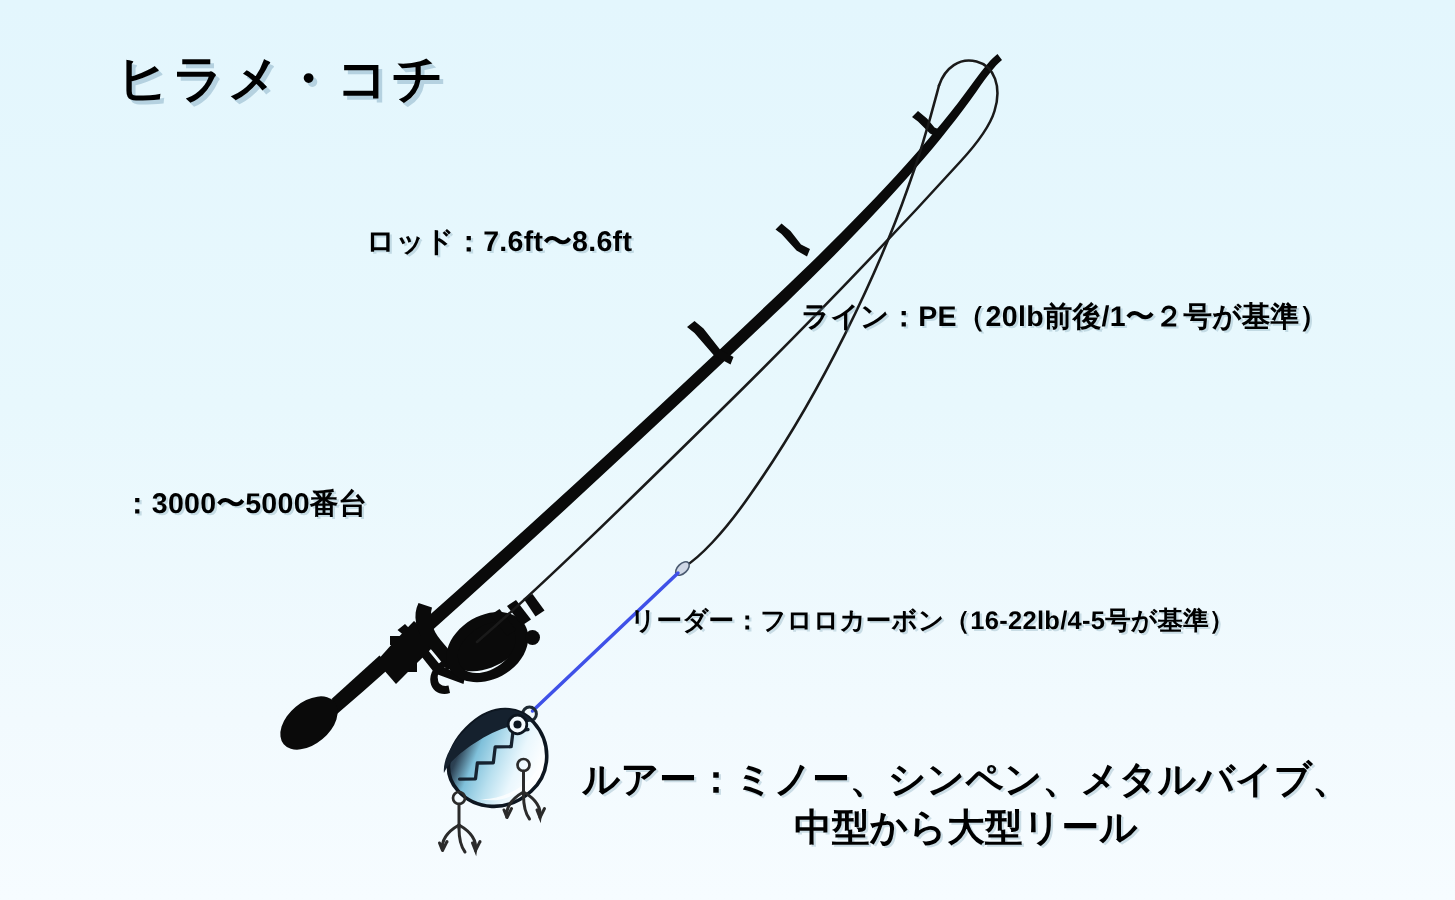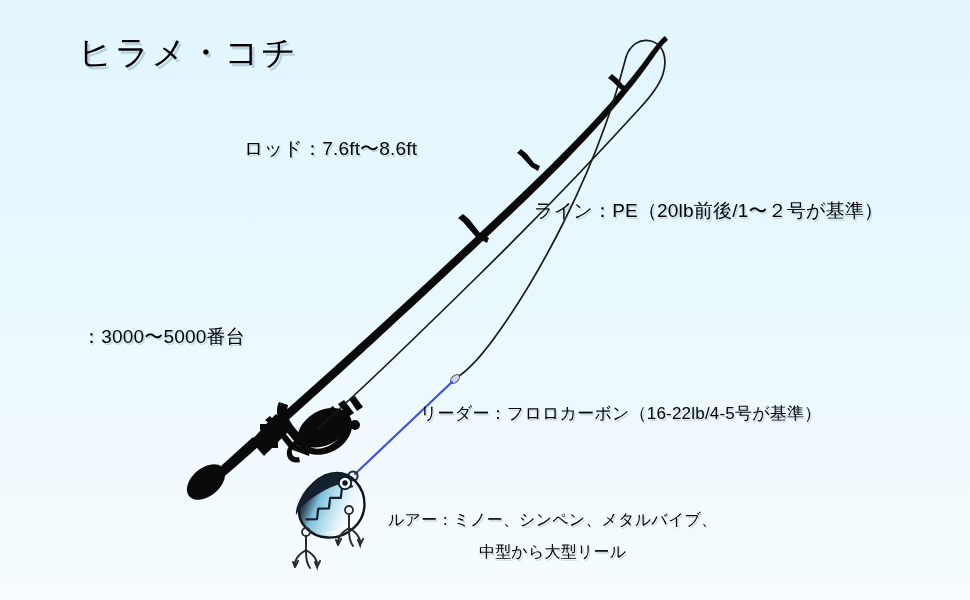--- a/index.html
+++ b/index.html
@@ -23,35 +23,35 @@
   #art {
     position: absolute;
     left: 0;
     top: 0;
     width: 970px;
     height: 600px;
   }
   .lbl {
     position: absolute;
     color: #000000;
-    font-weight: normal;
+    font-weight: bold;
     letter-spacing: 0.2px;
     white-space: nowrap;
     text-shadow: 1.5px 1.5px 0 rgba(120,160,180,0.33);
   }
   #page-title {
     left: 78px;
     top: 30px;
     font-size: 34px;
     letter-spacing: 2px;
     text-shadow: 2.5px 2.5px 0 rgba(110,155,180,0.40);
   }
   #label-rod {
     left: 244px;
-    top: 136px;
+    top: 148px;
     font-size: 19px;
   }
   #label-line {
     left: 534px;
     top: 198px;
     font-size: 19px;
   }
   #label-reel {
     left: 82px;
     top: 322px;
@@ -59,21 +59,21 @@
     line-height: 30px;
   }
   #label-leader {
     left: 420px;
     top: 402px;
     font-size: 17px;
   }
   #label-lure {
     left: 388px;
     top: 504px;
-    font-size: 16px;
+    font-size: 25px;
     line-height: 32px;
     text-align: center;
   }
   .lbl-line2 {
     display: block;
   }
 </style>
 </head>
 <body>
 

